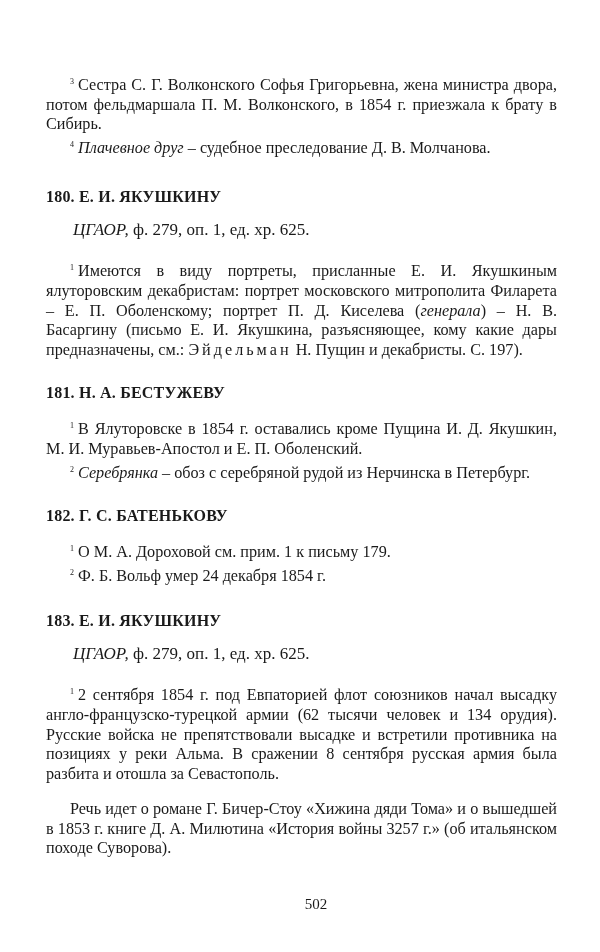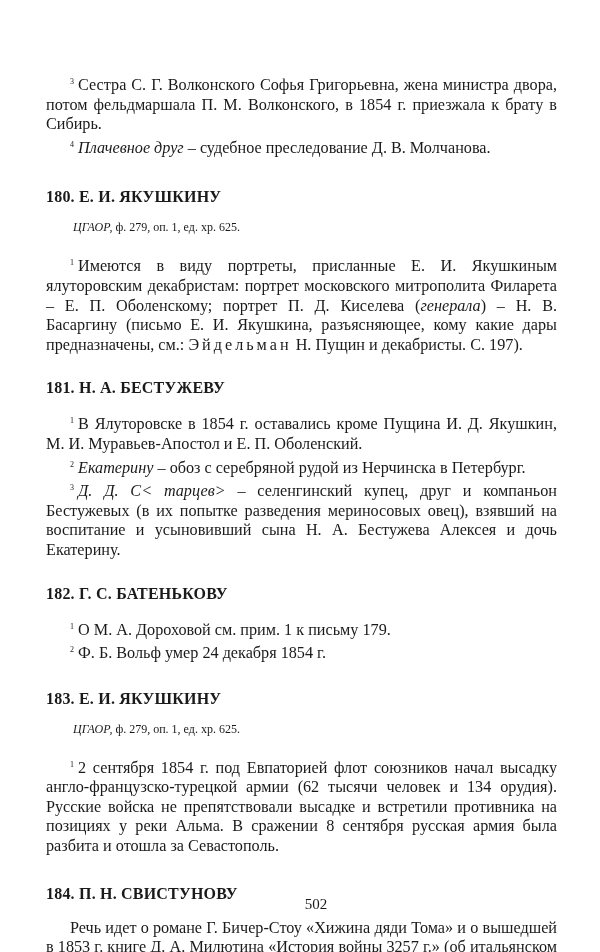--- a/index.html
+++ b/index.html
@@ -3,45 +3,43 @@
 <meta charset="utf-8">
 <style>
   html, body { margin: 0; padding: 0; background: #ffffff; }
   body { width: 600px; height: 952px; position: relative; overflow: hidden;
          font-family: "Liberation Serif", "DejaVu Serif", serif; color: #1a1a1a; }
   .page { position: absolute; left: 46px; top: 36px; width: 511px; margin-top: 32px; }
   .p { font-size: 16.2px; line-height: 19.6px; text-align: justify; margin: 0; text-indent: 24px; hyphens: manual; }
   .sup { font-size: 8px; vertical-align: 6px; margin-right: 4px; }
   .it { font-style: italic; }
   .h { font-family: "Liberation Serif", serif; font-weight: bold; font-size: 16px; text-align: left; margin: 0; letter-spacing: 0.2px; }
-  .src { font-size: 12px; margin: 0; padding-left: 27px; font-family: Liberation Serif, serif; }
+  .src { font-size: 17px; margin: 0; padding-left: 27px; font-family: Liberation Serif, serif; }
   .pageno { position: absolute; top: 896px; left: 0; width: 600px; text-align: center; font-size: 15px; padding-left: 16px; }
 </style>
 </head>
 <body>
 
 <div class="page">
 
   <p class="p" style="margin-top:4px;"><span class="sup">3</span><span>Сестра С. Г. Волконского Софья Григорьевна, жена министра двора, потом фельдмаршала П. М. Волконского, в 1854 г. приезжала к брату в Сибирь.</span></p>
   <p class="p"><span class="sup">4</span><span class="it">Плачевное друг</span><span> – судебное преследование Д. В. Молчанова.</span></p>
 
   <p class="h" style="margin-top:30px;">180. Е. И. ЯКУШКИНУ</p>
   <p class="src" style="margin-top:14px;"><span class="it">ЦГАОР,</span><span> ф. 279, оп. 1, ед. хр. 625.</span></p>
   <p class="p" style="margin-top:18px;"><span class="sup">1</span><span>Имеются в виду портреты, присланные Е. И. Якушкиным ялуторовским декабристам: портрет московского митрополита Филарета – Е. П. Оболенскому; портрет П. Д. Киселева (</span><span class="it">генерала</span><span>) – Н. В. Басаргину (письмо Е. И. Якушкина, разъясняющее, кому какие дары предназначены, см.: </span><span style="letter-spacing:3px;">Эйдельман</span><span> Н. Пущин и декабристы. С. 197).</span></p>
 
   <p class="h" style="margin-top:24px;">181. Н. А. БЕСТУЖЕВУ</p>
   <p class="p" style="margin-top:14px;"><span class="sup">1</span><span>В Ялуторовске в 1854 г. оставались кроме Пущина И. Д. Якушкин, М. И. Муравьев-Апостол и Е. П. Оболенский.</span></p>
-  <p class="p"><span class="sup">2</span><span class="it">Екатерину</span><span> – обоз с серебряной рудой из Нерчинска в Петербург.</span></p>
-  <p class="p"><span class="sup">3</span><span class="it">Д. Д. С&lt; тарцев&gt;</span><span> – селенгинский купец, друг и компаньон Бестужевых (в их попытке разведения мериносовых овец), взявший на воспитание и усыновивший сына Н. А. Бестужева Алексея и дочь Екатерину.</span></p>
+  <p class="p"><span class="sup">2</span><span class="it">Серебрянка</span><span> – обоз с серебряной рудой из Нерчинска в Петербург.</span></p>
 
   <p class="h" style="margin-top:24px;">182. Г. С. БАТЕНЬКОВУ</p>
   <p class="p" style="margin-top:14px;"><span class="sup">1</span><span>О М. А. Дороховой см. прим. 1 к письму 179.</span></p>
   <p class="p"><span class="sup">2</span><span>Ф. Б. Вольф умер 24 декабря 1854 г.</span></p>
 
   <p class="h" style="margin-top:26px;">183. Е. И. ЯКУШКИНУ</p>
   <p class="src" style="margin-top:14px;"><span class="it">ЦГАОР,</span><span> ф. 279, оп. 1, ед. хр. 625.</span></p>
   <p class="p" style="margin-top:18px;"><span class="sup">1</span><span>2 сентября 1854 г. под Евпаторией флот союзников начал высадку англо-французско-турецкой армии (62 тысячи человек и 134 орудия). Русские войска не препятствовали высадке и встретили противника на позициях у реки Альма. В сражении 8 сентября русская армия была разбита и отошла за Севастополь.</span></p>
 
-  <p class="h" style="margin-top:28px;">184. П. Н. СВИСТУНОВУ</p>
   <p class="p" style="margin-top:16px;">Речь идет о романе Г. Бичер-Стоу «Хижина дяди Тома» и о вышедшей в 1853 г. книге Д. А. Милютина «История войны 3257 г.» (об итальянском походе Суворова).</p>
 </div>
 
 <div class="pageno">502</div>
 
 </body></html>

